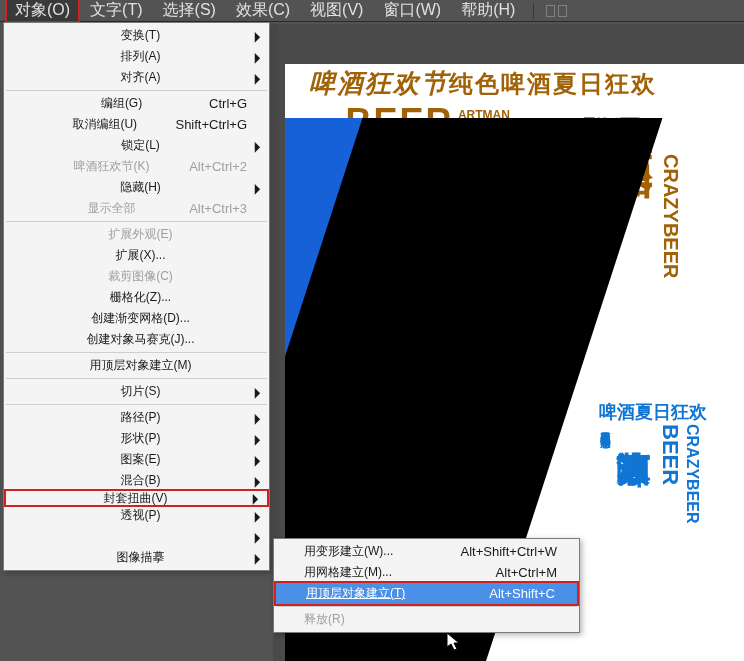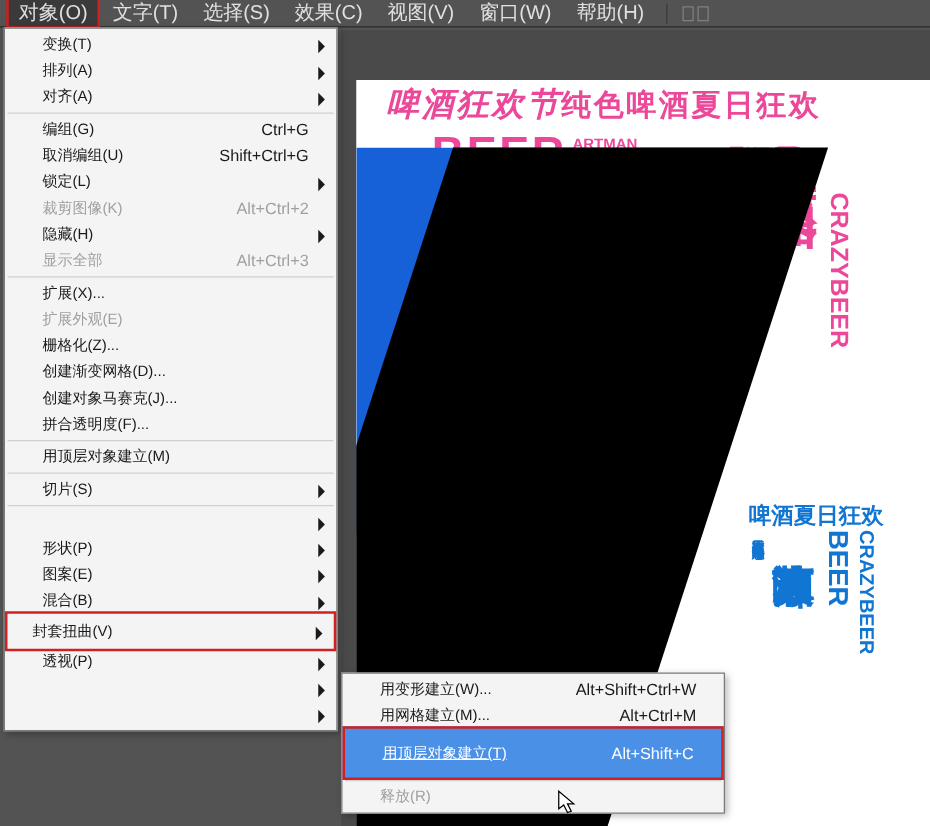--- a/index.html
+++ b/index.html
@@ -50,20 +50,21 @@
 
   .dropdown {
     position: absolute;
     left: 3px;
     top: 22px;
     width: 267px;
     background: #f4f4f4;
     border: 1px solid #7a7a7a;
     box-shadow: 2px 2px 6px rgba(0,0,0,0.3);
     padding: 2px 0;
+    text-align: center;
   }
   .menuitem {
     display: flex;
     align-items: center;
     height: 21px;
     padding: 0 22px 0 30px;
     color: #1a1a1a;
     position: relative;
   }
   .menuitem.disabled {
@@ -87,40 +88,40 @@
     color: #1a1a1a;
     transform: scaleX(0.5);
   }
   .sep {
     height: 1px;
     background: #cfcfcf;
     margin: 2px 2px;
   }
   .menuitem.highlighted {
     border: 2px solid #d02020;
-    height: 32px;
+    height: 18px;
     margin: -2px 0;
     padding-left: 20px;
   }
 
   .submenu {
     position: absolute;
     left: 273px;
     top: 538px;
     width: 307px;
     background: #f4f4f4;
     border: 1px solid #7a7a7a;
     box-shadow: 2px 2px 6px rgba(0,0,0,0.3);
     padding: 2px 0;
   }
   .submenu .menuitem.selected {
     background: #4a90e6;
     color: white;
     border: 2px solid #d02020;
-    height: 43px;
+    height: 25px;
     margin: -2px 0;
   }
   .submenu .menuitem.selected .shortcut {
     color: white;
   }
   .submenu .menuitem.selected .label {
     text-decoration: underline;
   }
 
   .canvas-area {
@@ -151,21 +152,21 @@
   }
   .blue-wave {
     position: absolute;
     left: 0;
     top: 54px;
     width: 340px;
     height: 340px;
   }
   .text-block {
     position: absolute;
-    color: #ec4899;
+    color: #a16207;
     font-weight: 800;
     line-height: 1;
     font-family: "Arial Black", "Microsoft YaHei", sans-serif;
   }
   .horiz-top {
     left: 24px; top: 6px; font-size: 24px; letter-spacing: 2px;
   }
   .horiz-top .accent { font-style: italic; font-size: 26px; }
   .horiz-row2 {
     left: 24px; top: 40px; font-size: 16px;
@@ -282,61 +283,62 @@
     </div>
   <div class="menuitem">
       <span class="label">取消编组(U)</span>
       <span class="shortcut">Shift+Ctrl+G</span>
     </div>
   <div class="menuitem">
       <span class="label">锁定(L)</span>
       <span class="arrow">▶</span>
     </div>
   <div class="menuitem disabled">
-      <span class="label">裁剪图像(K)</span>
+      <span class="label">啤酒狂欢节(K)</span>
       <span class="shortcut">Alt+Ctrl+2</span>
     </div>
   <div class="menuitem">
       <span class="label">隐藏(H)</span>
       <span class="arrow">▶</span>
     </div>
   <div class="menuitem disabled">
       <span class="label">显示全部</span>
       <span class="shortcut">Alt+Ctrl+3</span>
     </div>
   <div class="sep"></div>
+  <div class="menuitem disabled">
+      <span class="label">扩展外观(E)</span>
+    </div>
   <div class="menuitem">
       <span class="label">扩展(X)...</span>
     </div>
   <div class="menuitem disabled">
-      <span class="label">扩展外观(E)</span>
+      <span class="label">裁剪图像(C)</span>
     </div>
   <div class="menuitem">
       <span class="label">栅格化(Z)...</span>
     </div>
   <div class="menuitem">
       <span class="label">创建渐变网格(D)...</span>
     </div>
   <div class="menuitem">
       <span class="label">创建对象马赛克(J)...</span>
     </div>
-  <div class="menuitem">
-      <span class="label">拼合透明度(F)...</span>
-    </div>
   <div class="sep"></div>
   <div class="menuitem">
       <span class="label">用顶层对象建立(M)</span>
     </div>
   <div class="sep"></div>
   <div class="menuitem">
       <span class="label">切片(S)</span>
       <span class="arrow">▶</span>
     </div>
   <div class="sep"></div>
   <div class="menuitem">
+      <span class="label">路径(P)</span>
       <span class="arrow">▶</span>
     </div>
   <div class="menuitem">
       <span class="label">形状(P)</span>
       <span class="arrow">▶</span>
     </div>
   <div class="menuitem">
       <span class="label">图案(E)</span>
       <span class="arrow">▶</span>
     </div>
@@ -349,20 +351,21 @@
       <span class="arrow">▶</span>
     </div>
   <div class="menuitem">
       <span class="label">透视(P)</span>
       <span class="arrow">▶</span>
     </div>
   <div class="menuitem">
       <span class="arrow">▶</span>
     </div>
   <div class="menuitem">
+      <span class="label">图像描摹</span>
       <span class="arrow">▶</span>
     </div>
 </div>
 
 <div class="submenu">
   <div class="menuitem">
       <span class="label">用变形建立(W)...</span>
       <span class="shortcut">Alt+Shift+Ctrl+W</span>
     </div>
   <div class="menuitem">

